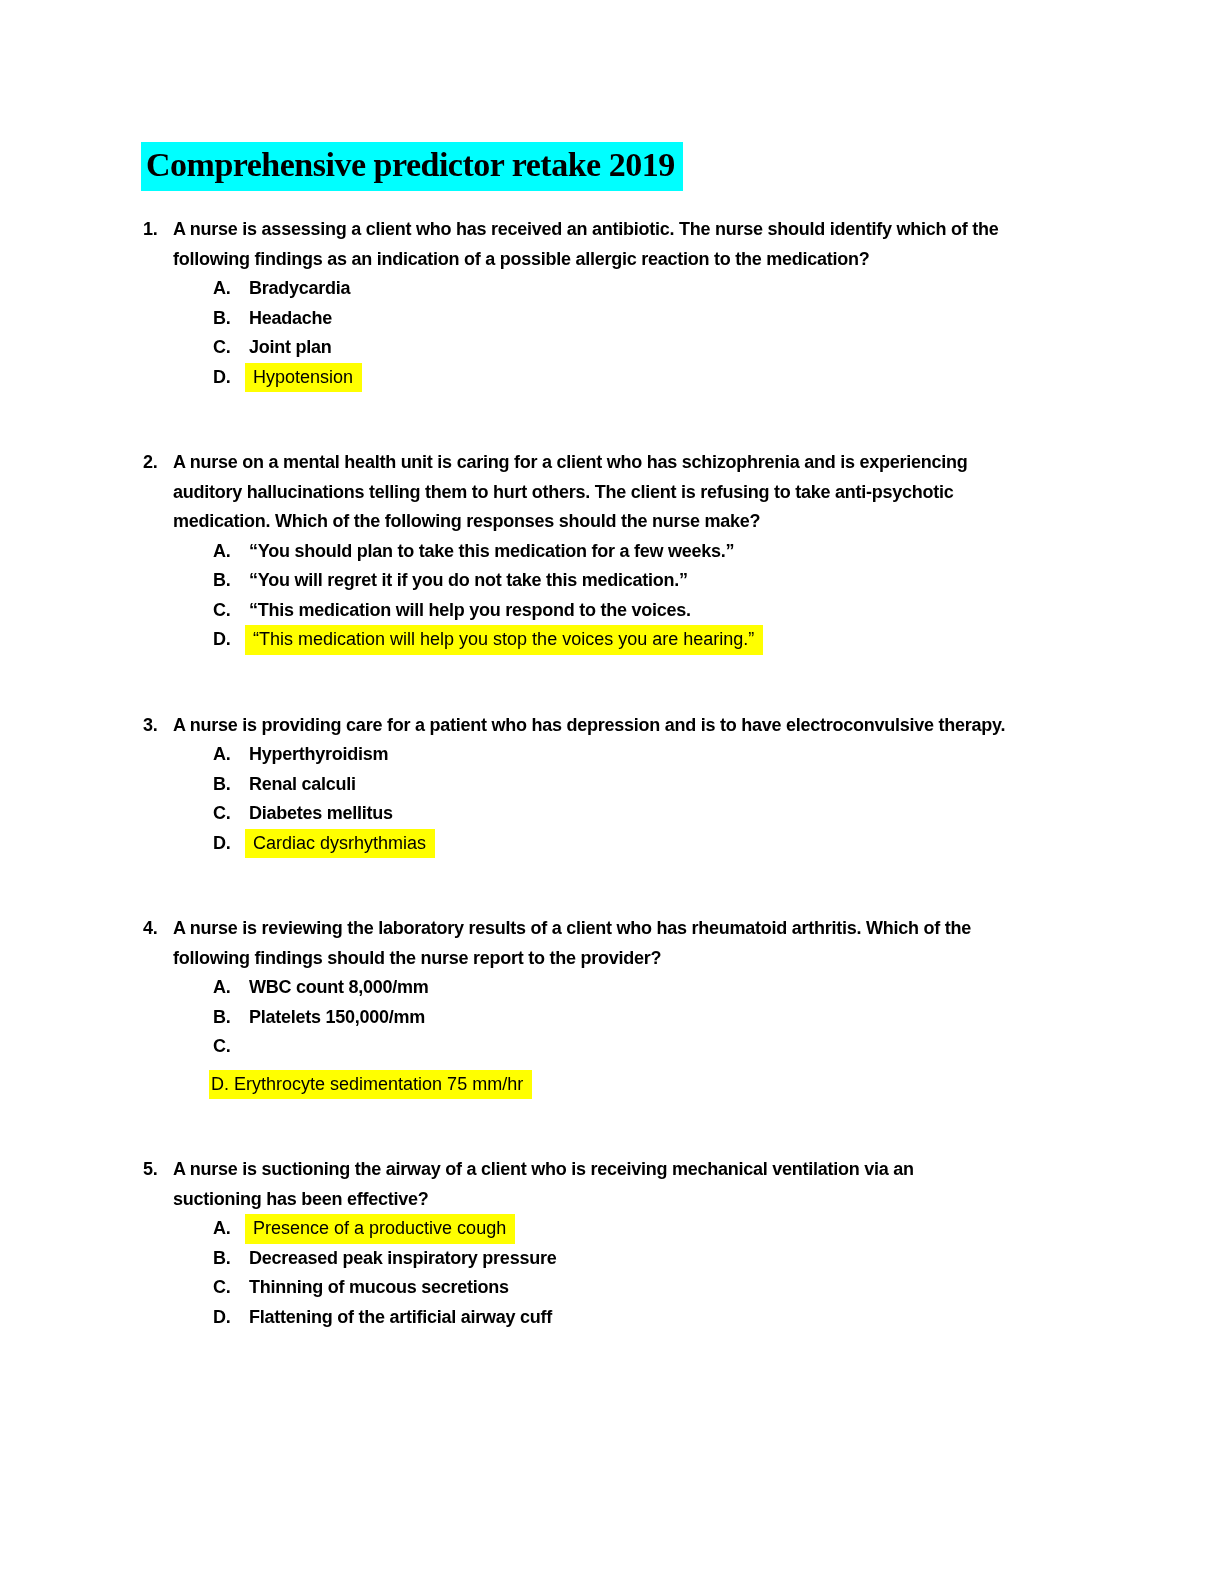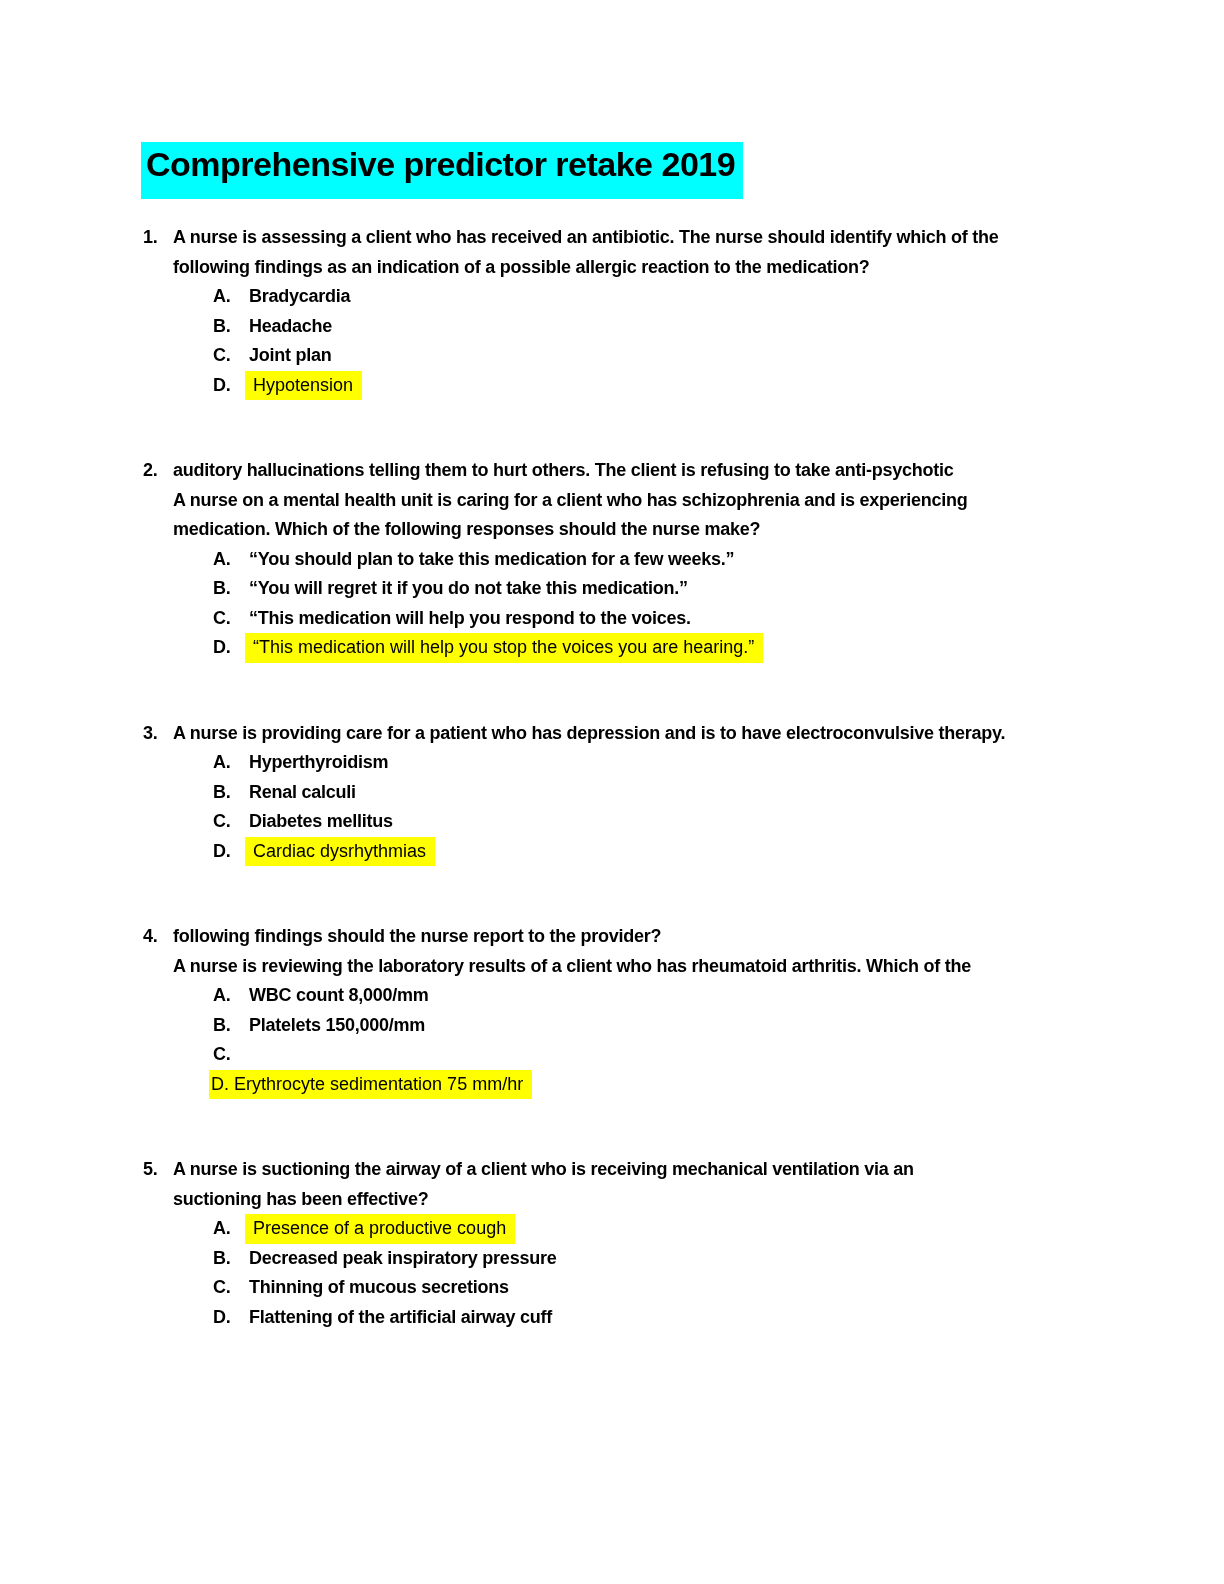--- a/index.html
+++ b/index.html
@@ -24,21 +24,22 @@
   .title-wrap {
     margin: 142px 0 0 141px;
   }
   .doc-title {
     display: inline-block;
     background: var(--hl-title, #00ffff);
     font-size: 34px;
     font-weight: 700;
     line-height: 45px;
     letter-spacing: -0.5px;
-    padding: 0 8px 12px 5px;
+    padding: 0 8px 4px 5px;
+    font-family: Liberation Serif, serif;
   }
   .questions {
     margin: 24px 0 0 143px;
   }
   .question {
     display: flex;
     align-items: flex-start;
     font-size: 18px;
     font-weight: 700;
     line-height: 29.5px;
@@ -73,20 +74,21 @@
     background: var(--hl-answer, #ffff00);
     font-weight: 400;
     letter-spacing: 0;
     padding: 0 9px 0 8px;
     margin-left: -4px;
   }
   
   .option.inline-label {
     display: block;
     margin-left: 38px;
+    margin-top: 8px;
   }
   .option.inline-label .hl {
     padding: 0 9px 0 2px;
     margin-left: -2px;
   }
 </style>
 </head>
 <body>
 
 <div class="page">
@@ -117,22 +119,22 @@
         <div class="option">
           <span class="opt-letter">D.</span>
           <span class="opt-text"><span class="hl">Hypotension</span></span>
         </div>
       </div>
     </div>
 
     <div class="question">
       <div class="q-num">2.</div>
       <div class="q-body">
+        <div class="q-line">A nurse on a mental health unit is caring for a client who has schizophrenia and is experiencing</div>
         <div class="q-line">auditory hallucinations telling them to hurt others. The client is refusing to take anti-psychotic</div>
-        <div class="q-line">A nurse on a mental health unit is caring for a client who has schizophrenia and is experiencing</div>
         <div class="q-line">medication. Which of the following responses should the nurse make?</div>
         <div class="option">
           <span class="opt-letter">A.</span>
           <span class="opt-text">“You should plan to take this medication for a few weeks.”</span>
         </div>
         <div class="option">
           <span class="opt-letter">B.</span>
           <span class="opt-text">“You will regret it if you do not take this medication.”</span>
         </div>
         <div class="option">
@@ -165,22 +167,22 @@
         <div class="option">
           <span class="opt-letter">D.</span>
           <span class="opt-text"><span class="hl">Cardiac dysrhythmias</span></span>
         </div>
       </div>
     </div>
 
     <div class="question">
       <div class="q-num">4.</div>
       <div class="q-body">
+        <div class="q-line">A nurse is reviewing the laboratory results of a client who has rheumatoid arthritis. Which of the</div>
         <div class="q-line">following findings should the nurse report to the provider?</div>
-        <div class="q-line">A nurse is reviewing the laboratory results of a client who has rheumatoid arthritis. Which of the</div>
         <div class="option">
           <span class="opt-letter">A.</span>
           <span class="opt-text">WBC count 8,000/mm</span>
         </div>
         <div class="option">
           <span class="opt-letter">B.</span>
           <span class="opt-text">Platelets 150,000/mm</span>
         </div>
         <div class="option">
           <span class="opt-letter">C.</span>

